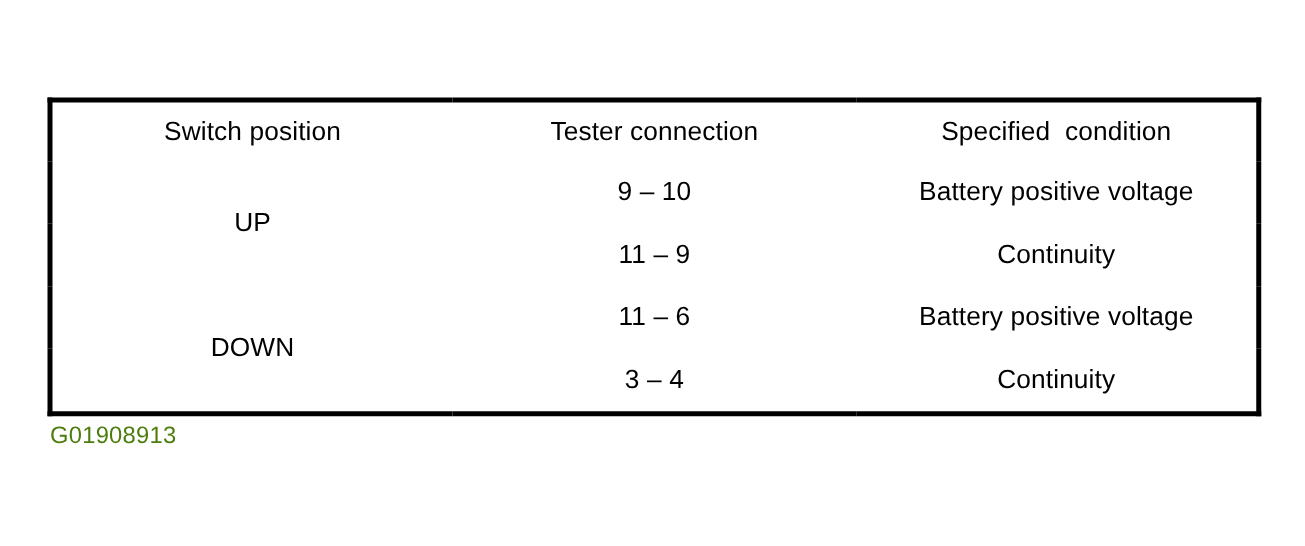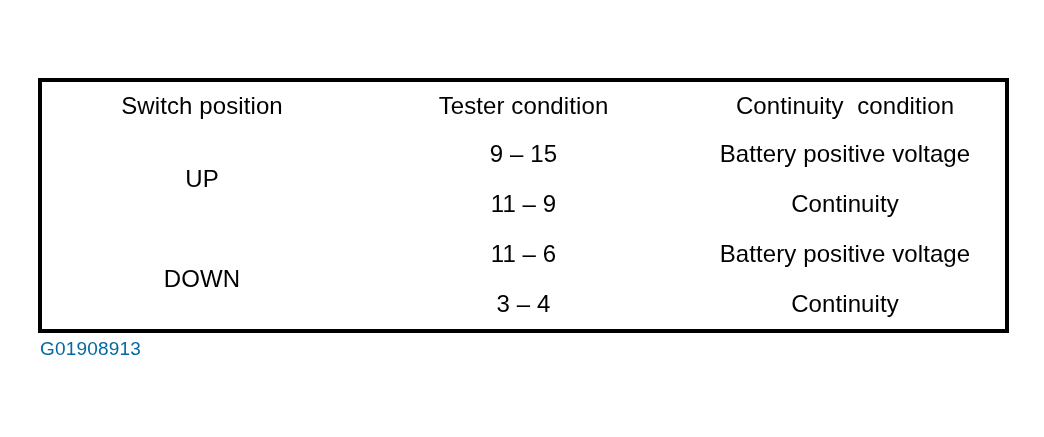--- a/index.html
+++ b/index.html
@@ -26,21 +26,21 @@
     table-layout: fixed;
     box-sizing: border-box;
     border: 4px solid #000;
   }
 
   #spec-table td {
     border: 0;
     padding: 0;
     text-align: center;
     vertical-align: middle;
-    font-size: 24px;
+    font-size: 21px;
     font-weight: 400;
     color: #000;
     letter-spacing: 0.1px;
     white-space: pre;
   }
 
   
   .col-switch   { width: 322px; }
   .col-tester   { width: 323px; }
   .col-spec     { width: 322px; }
@@ -58,43 +58,43 @@
   .group-cell {
     font-size: 21px;
   }
 
   #caption {
     position: absolute;
     left: 40px;
     top: 338px;
     font-size: 19px;
     letter-spacing: 0.2px;
-    color: #0369a1;
+    color: #4d7c0f;
     white-space: pre;
   }
 </style>
 </head>
 <body>
 
 <table id="spec-table">
   <colgroup>
     <col class="col-switch">
     <col class="col-tester">
     <col class="col-spec">
   </colgroup>
   <tbody>
     <tr class="row-header">
       <td class="v-right-thick h-bot-thick">Switch position</td>
-      <td class="v-right-thick h-bot-thick">Tester condition</td>
-      <td class="h-bot-thick">Continuity  condition</td>
+      <td class="v-right-thick h-bot-thick">Tester connection</td>
+      <td class="h-bot-thick">Specified  condition</td>
     </tr>
 
     <tr class="row-sub">
       <td class="v-right-thick h-bot-thick group-cell" rowspan="2">UP</td>
-      <td class="v-right-thick h-bot-thin">9 – 15</td>
+      <td class="v-right-thick h-bot-thin">9 – 10</td>
       <td class="h-bot-thin">Battery positive voltage</td>
     </tr>
 
     <tr class="row-sub">
       <td class="v-right-thick h-bot-thick">11 – 9</td>
       <td class="h-bot-thick">Continuity</td>
     </tr>
 
     <tr class="row-sub">
       <td class="v-right-thick group-cell" rowspan="2">DOWN</td>

